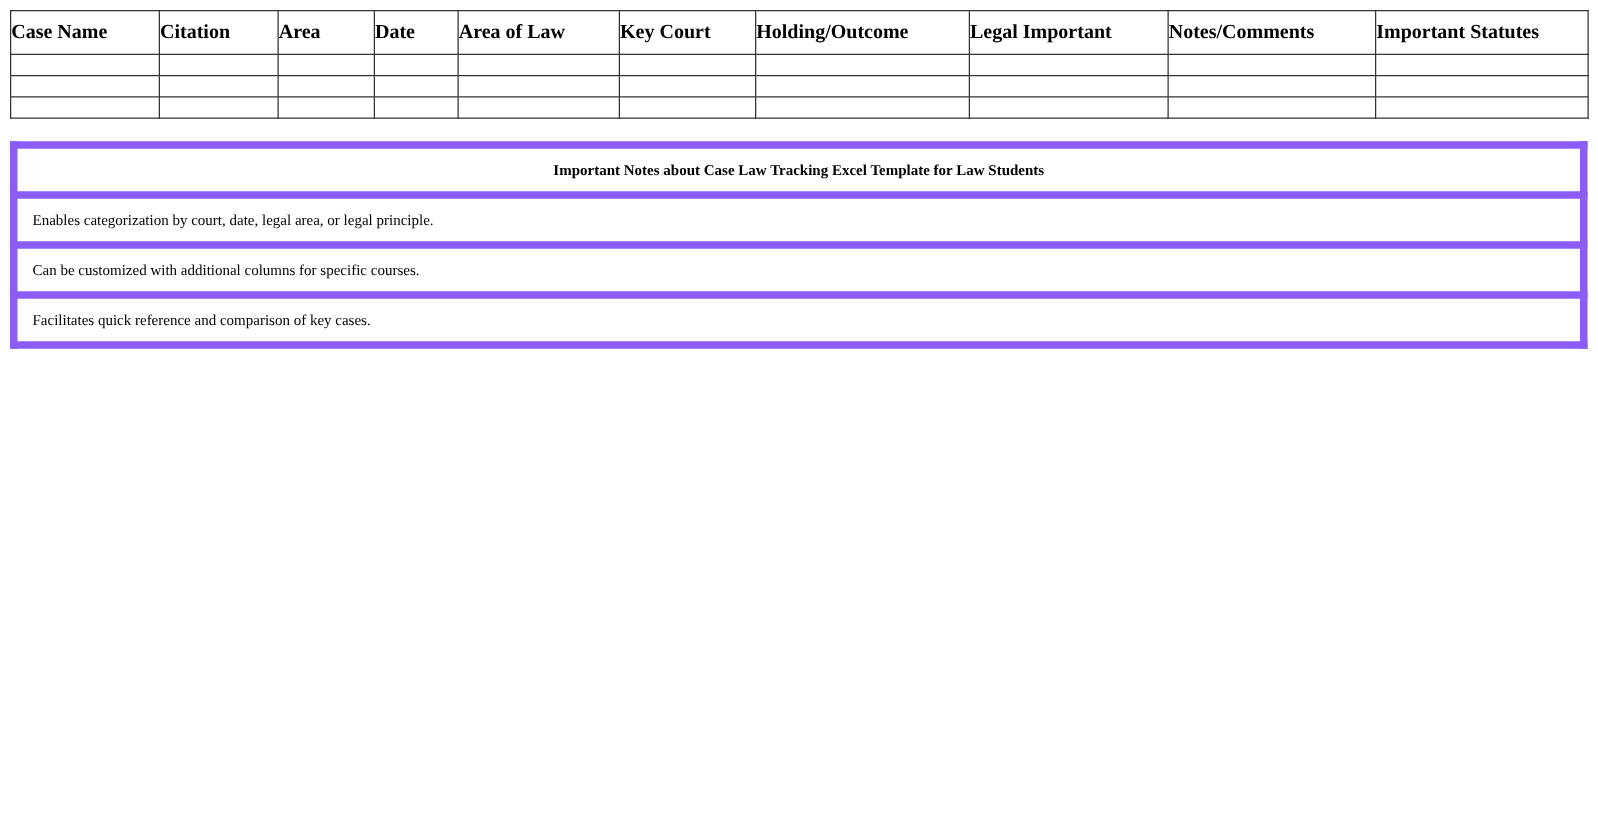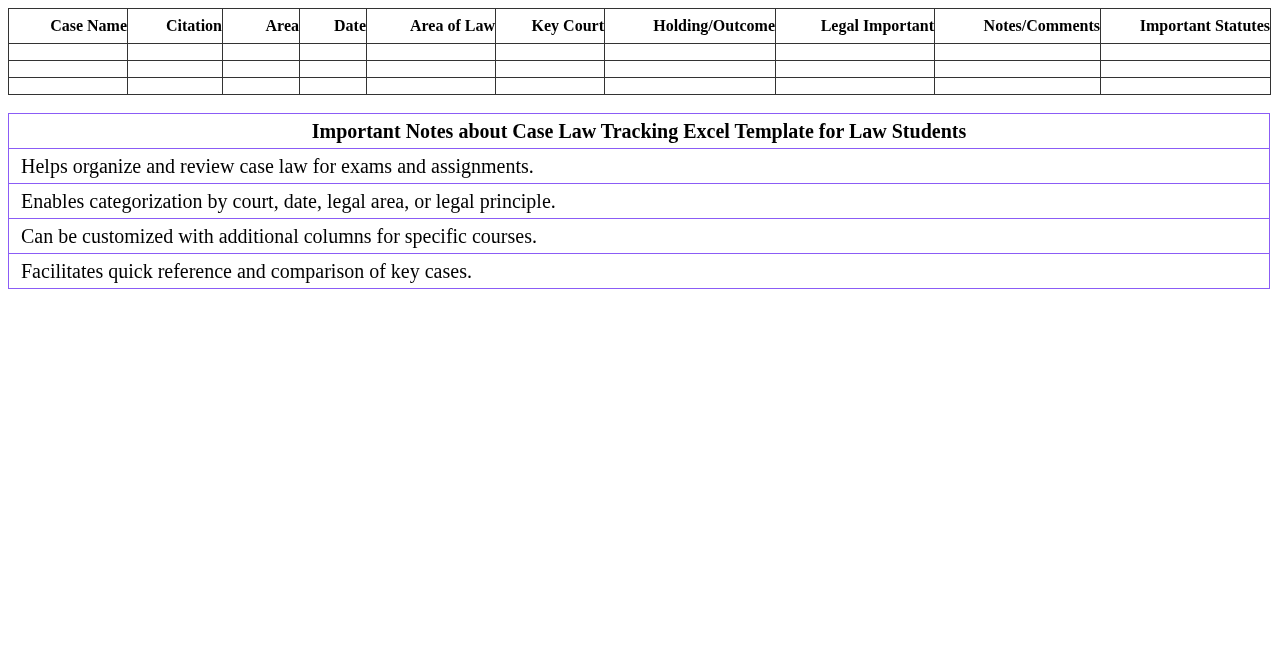--- a/index.html
+++ b/index.html
@@ -27,36 +27,36 @@
       table-layout: fixed;
     }
     table.tracker th,
     table.tracker td {
       border: 1px solid #333333;
       padding: 0;
     }
     table.tracker th {
       height: 34px;
       font-weight: bold;
-      text-align: right;
+      text-align: left;
       vertical-align: middle;
       font-size: 16px;
     }
     table.tracker td {
       height: 16px;
     }
     table.notes {
       margin-top: 18px;
     }
     table.notes th,
     table.notes td {
-      border: 1px solid #8b5cf6;
+      border: 6px solid #8b5cf6;
       height: 34px;
       vertical-align: middle;
-      font-size: 20px;
+      font-size: 12px;
     }
     table.notes th {
       font-weight: bold;
       text-align: center;
       padding: 0 12px;
     }
     table.notes td {
       text-align: left;
       padding: 0 12px;
     }
@@ -133,23 +133,20 @@
   </table>
 
   <table class="notes">
     <thead>
       <tr>
         <th>Important Notes about Case Law Tracking Excel Template for Law Students</th>
       </tr>
     </thead>
     <tbody>
       <tr>
-        <td>Helps organize and review case law for exams and assignments.</td>
-      </tr>
-      <tr>
         <td>Enables categorization by court, date, legal area, or legal principle.</td>
       </tr>
       <tr>
         <td>Can be customized with additional columns for specific courses.</td>
       </tr>
       <tr>
         <td>Facilitates quick reference and comparison of key cases.</td>
       </tr>
     </tbody>
   </table>

